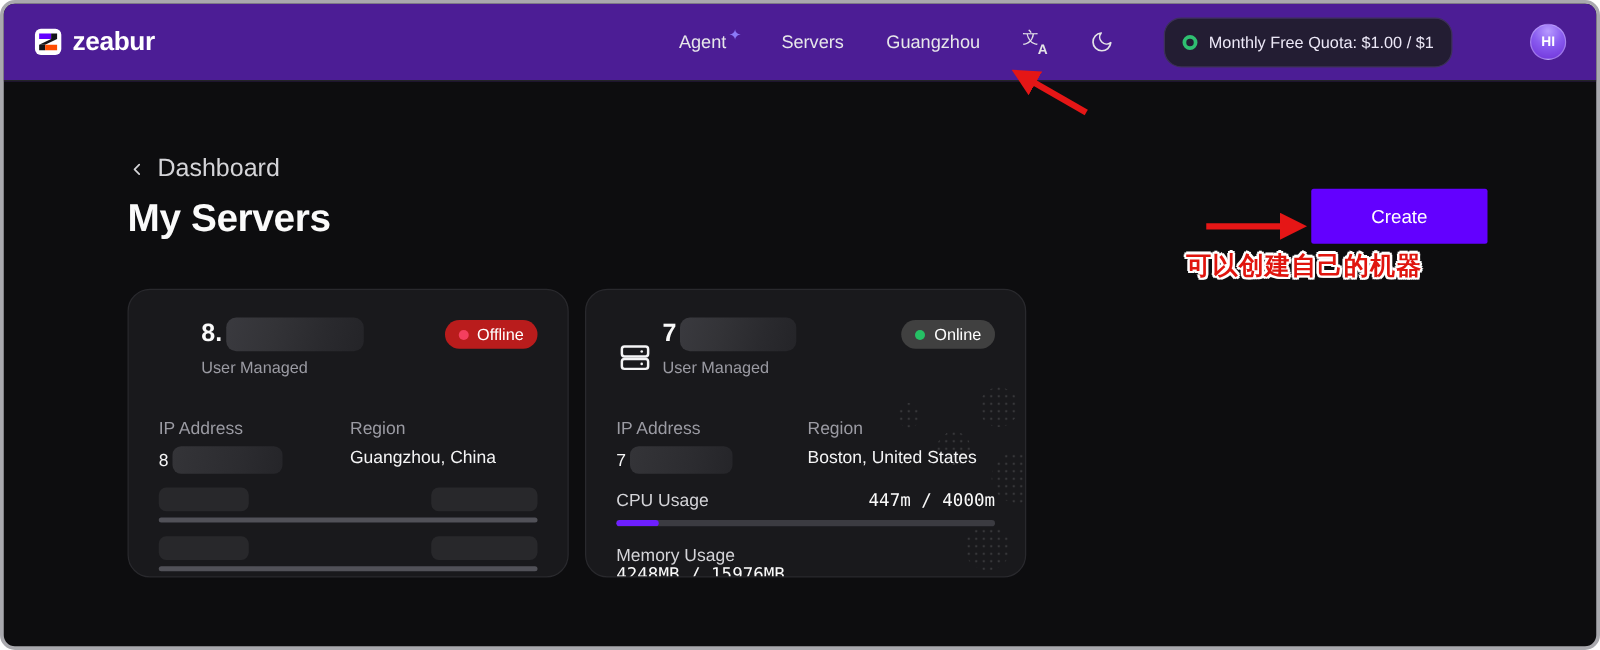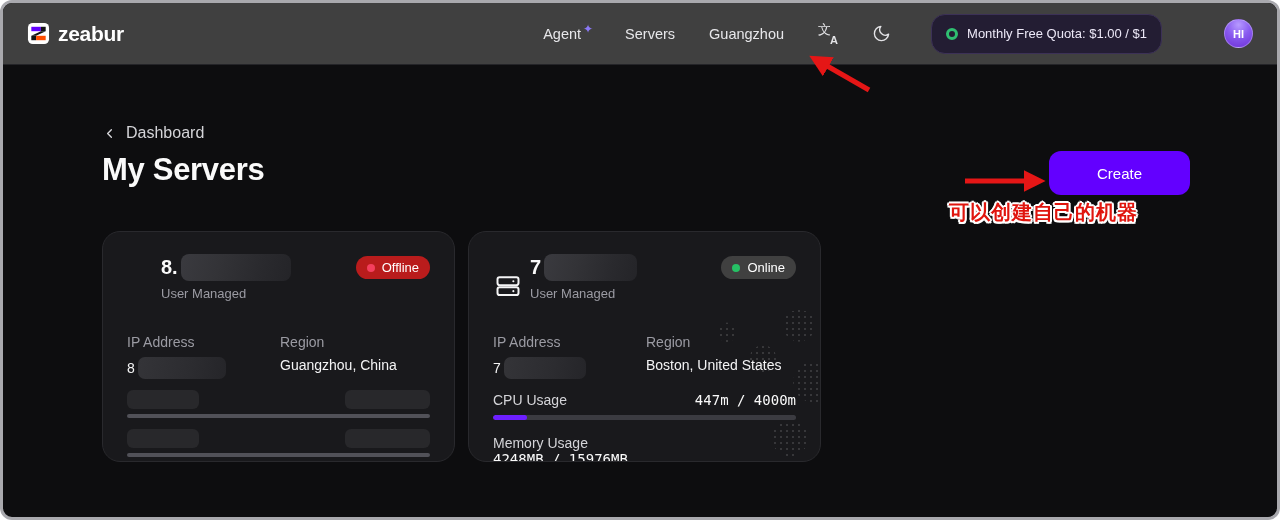--- a/index.html
+++ b/index.html
@@ -7,21 +7,21 @@
   .stage { position:relative; width:1280px; height:520px; background:#fff; }
   .window {
     position:absolute; inset:0;
     border:3px solid #a9a9ae; border-radius:12px;
     background:#0d0d0f; overflow:hidden;
   }
 
   
   .navbar {
     height:62px; display:flex; align-items:center;
-    padding:0 24px; background:#404040;
+    padding:0 24px; background:#4c1d95;
     border-bottom:1px solid #242428;
   }
   .brand { display:flex; align-items:center; gap:8px; }
   .brand-name { color:#fff; font-weight:700; font-size:21px; letter-spacing:-0.3px; }
   .nav-links { margin-left:auto; display:flex; align-items:center; gap:34px; }
   .nav-link { color:#e7e7ea; font-size:14.5px; cursor:pointer; position:relative; white-space:nowrap; }
   .sparkle { color:#8b79f7; font-size:12px; position:relative; top:-6px; left:2px; }
   .icon-btn { display:flex; align-items:center; color:#e4e4e7; cursor:pointer; }
   .translate-icon { position:relative; width:20px; height:20px; display:inline-block; }
   .translate-icon .zh { position:absolute; left:0; top:-3px; font-size:13px; color:#e4e4e7; }
@@ -36,25 +36,25 @@
     margin-left:28px; width:29px; height:29px; border-radius:50%;
     background:radial-gradient(circle at 50% 18%, #b79bff 0%, #8a5cf0 45%, #6d30d8 100%);
     border:1px solid rgba(255,255,255,0.28);
     display:flex; align-items:center; justify-content:center;
     color:#fff; font-size:11px; font-weight:700; cursor:pointer;
   }
 
   
   .main { padding:59px 87px 0 99px; }
   .page-top { display:flex; justify-content:space-between; align-items:flex-start; }
-  .breadcrumb { display:flex; align-items:center; gap:9px; color:#d4d4d8; font-size:16px; cursor:pointer; }
+  .breadcrumb { display:flex; align-items:center; gap:9px; color:#d4d4d8; font-size:20px; cursor:pointer; }
   .page-title { margin-top:10px; color:#fafafa; font-size:31px; font-weight:700; letter-spacing:-0.3px; }
   .create-wrap { position:relative; margin-top:27px; }
   .create-btn {
-    width:141px; height:44px; border:none; border-radius:12px;
+    width:141px; height:44px; border:none; border-radius:2px;
     background:#6300ff; color:#fff; font-size:15px; font-family:"Liberation Sans",sans-serif;
     cursor:pointer;
   }
   .cn-note {
     position:absolute; top:48px; right:52px; white-space:nowrap;
     font-size:20px; font-weight:800; color:#e0150e; letter-spacing:1px;
     text-shadow:-2px 0 0 #fff, 2px 0 0 #fff, 0 -2px 0 #fff, 0 2px 0 #fff,
                 -1.5px -1.5px 0 #fff, 1.5px -1.5px 0 #fff, -1.5px 1.5px 0 #fff, 1.5px 1.5px 0 #fff;
   }
 

